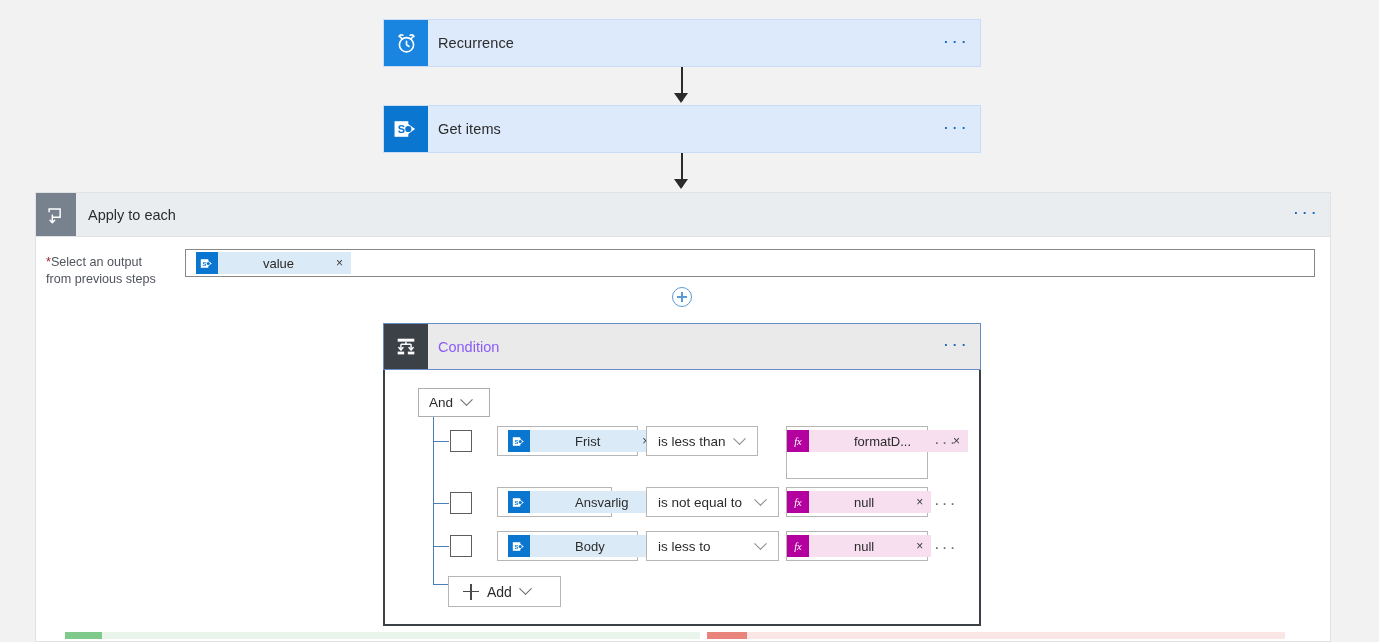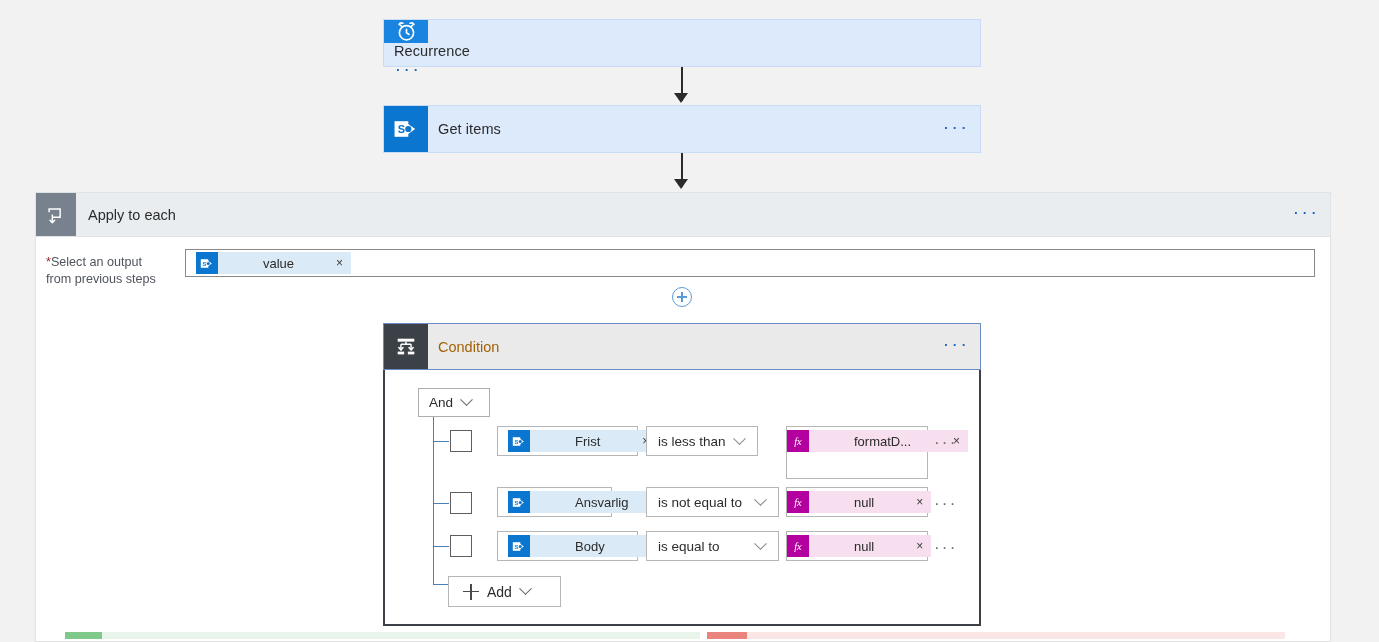--- a/index.html
+++ b/index.html
@@ -175,21 +175,21 @@
     box-sizing: border-box;
   }
   #condition-header .icon-box {
     width: 44px; min-width: 44px;
     background: #3b4147;
     display: flex; align-items: center; justify-content: center;
   }
   #condition-header .card-title {
     flex: 1; display: flex; align-items: center;
     padding-left: 10px;
-    font-size: 14.5px; color: #a16207; text-align: center;
+    font-size: 14.5px; color: #8b5cf6; text-align: center;
   }
   #condition-header .ellipsis { background: #eaeaea; }
 
   
   #and-dropdown {
     position: absolute;
     left: 418px; top: 388px;
     width: 72px; height: 29px;
     background: #ffffff;
     border: 1px solid #adadad;
@@ -301,21 +301,21 @@
   .branch-no { background: #fbe6e6; }
   .branch-no .fill { background: #e8847c; }
 
   svg { display: block; }
 </style>
 </head>
 <body>
 
 <div id="canvas">
 
-  <div class="card" id="card-recurrence" style="left:383px; top:19px; width:598px;flex-direction:column;">
+  <div class="card" id="card-recurrence" style="left:383px; top:19px; width:598px;">
     <div class="icon-box" style="background:#1a85e0;">
       <svg width="23" height="23" viewBox="0 0 24 24" fill="none" stroke="#ffffff" stroke-width="1.7">
         <circle cx="12" cy="13.3" r="7.4"></circle>
         <path d="M12 9.6 V13.3 L14.6 15.1" stroke-linecap="round"></path>
         <path d="M5.2 5.2 L7.6 7.1" stroke-linecap="round"></path>
         <path d="M18.8 5.2 L16.4 7.1" stroke-linecap="round"></path>
         <path d="M4.2 4.5 A3 3 0 0 1 8.2 3.4" stroke-linecap="round"></path>
         <path d="M19.8 4.5 A3 3 0 0 0 15.8 3.4" stroke-linecap="round"></path>
       </svg>
     </div>
@@ -487,21 +487,21 @@
             <text x="8.5" y="16" font-family="Liberation Sans, sans-serif" font-size="11" font-weight="bold" fill="#0b76d0" text-anchor="middle">S</text>
             <path d="M14.5 6.5 L14.5 17.5 L22 12 Z" fill="#ffffff"></path>
             <circle cx="15.5" cy="12" r="3" fill="#0b76d0"></circle>
           </svg>
         </span>
         <span class="tok-label">Body</span>
         <span class="tok-x">×</span>
       </span>
     </div>
     <div class="cond-op" style="left:646px; top:531px; width:133px;">
-      <span>is equal to</span>
+      <span>is less to</span>
       <span class="chev"></span>
     </div>
     <div class="cond-val" style="left:786px; top:531px; width:142px; height:30px; align-items:center; padding-top:0;">
       <span class="token fx" style="margin-left:0;">
         <span class="tok-icon">
           <svg width="16" height="14" viewBox="0 0 18 16">
             <text x="9" y="12" font-family="Liberation Serif, serif" font-style="italic" font-size="12" fill="#ffffff" text-anchor="middle">fx</text>
           </svg>
         </span>
         <span class="tok-label">null</span>

